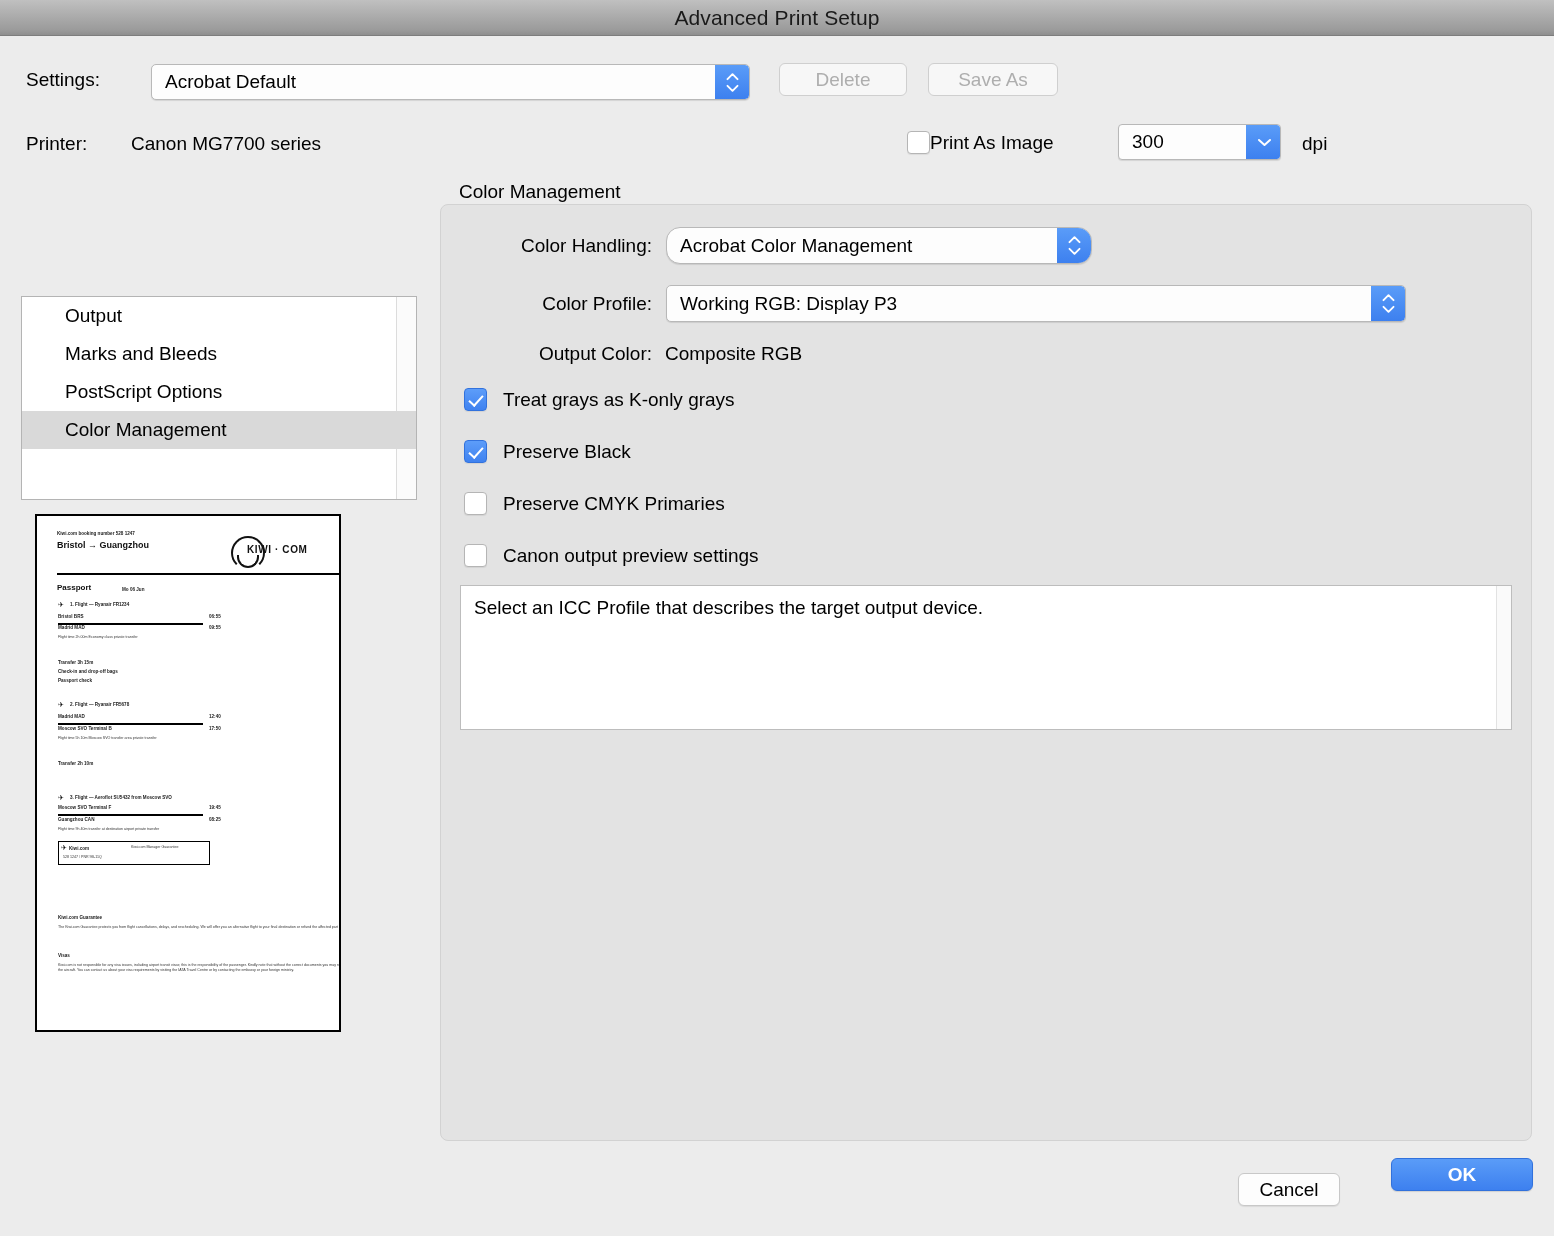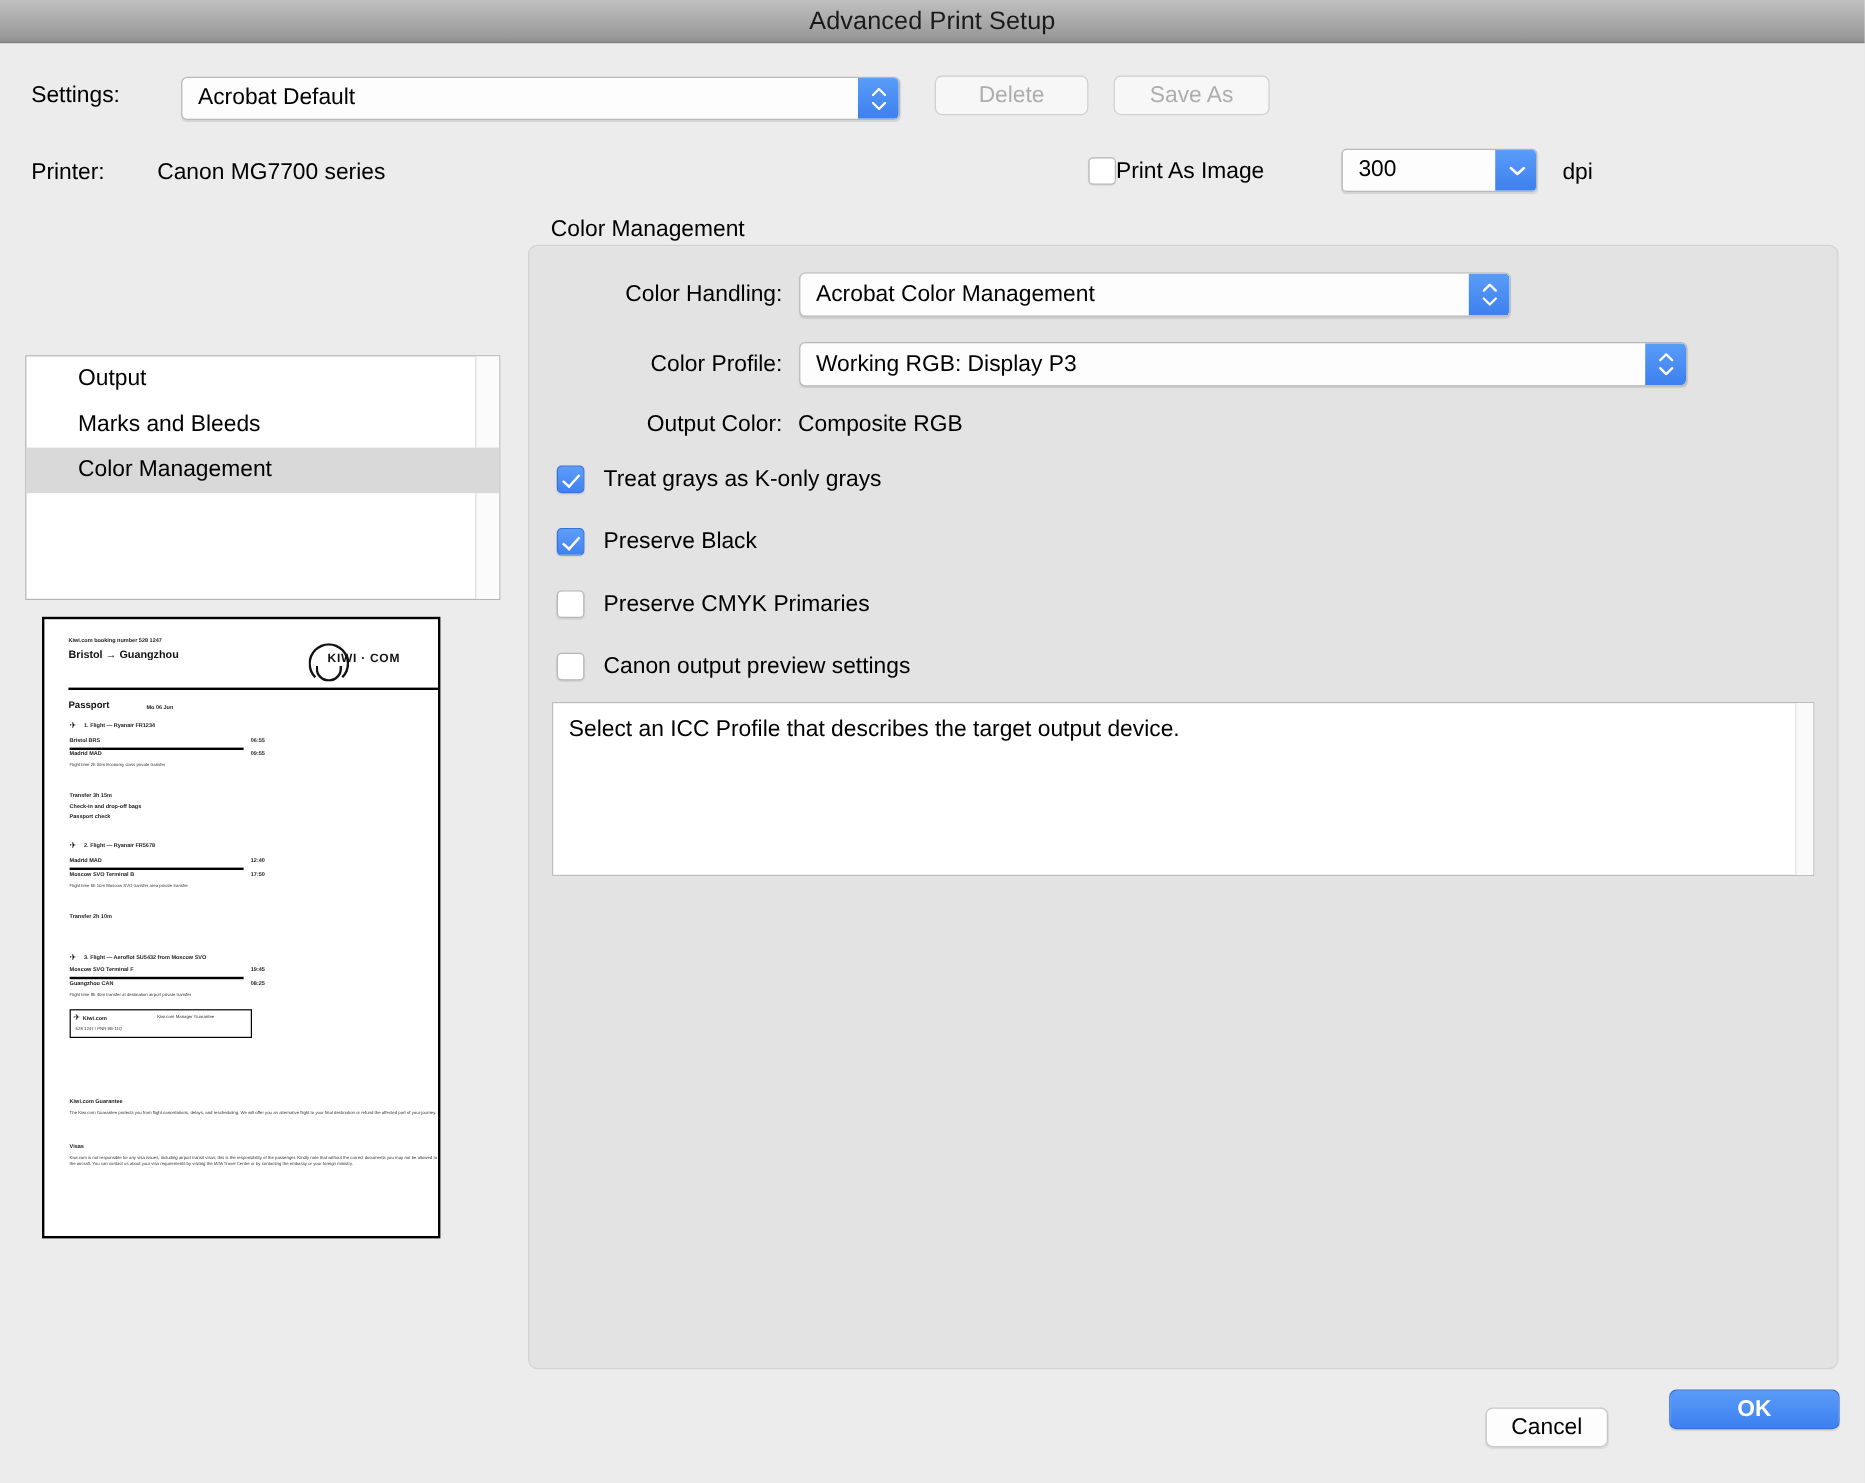--- a/index.html
+++ b/index.html
@@ -181,21 +181,21 @@
     z-index: 2;
   }
   .list-item.selected {
     background: #d9d9d9;
   }
 
   
   #page-preview {
     position: absolute;
     left: 35px; top: 514px;
-    width: 332px; height: 518px;
+    width: 306px; height: 518px;
     box-sizing: border-box;
     background: #fff;
     border: 2px solid #000;
     overflow: hidden;
   }
   .pv-rule { position: absolute; background: #000; height: 2px; }
   .pv-title {
     position: absolute;
     font-size: 9px;
     font-weight: bold;
@@ -276,21 +276,21 @@
     border-radius: 8px;
   }
 
   .field-label {
     position: absolute;
     font-size: 19px;
     text-align: right;
     white-space: nowrap;
   }
   #color-handling-label { left: 420px; top: 235px; width: 232px; }
-  #color-handling-popup { position: absolute; left: 666px; top: 227px; width: 593px; height: 37px; }
+  #color-handling-popup { position: absolute; left: 666px; top: 227px; width: 426px; height: 37px; border-radius: 14px; }
 
   #color-profile-label { left: 420px; top: 293px; width: 232px; }
   #color-profile-popup { position: absolute; left: 666px; top: 285px; width: 740px; height: 37px; }
 
   #output-color-label { left: 420px; top: 343px; width: 232px; }
   #output-color-value { position: absolute; left: 665px; top: 343px; font-size: 19px; }
 
   
   .cb-row {
     position: absolute;
@@ -405,20 +405,21 @@
         </svg>
     </span>
   </span>
 </div>
 <div class="lbl dpi-unit">dpi</div>
 
 <div id="options-list">
   <div class="scroll-track"></div>
   <div class="list-item">Output</div>
   <div class="list-item">Marks and Bleeds</div>
+  <div class="list-item">PostScript Options</div>
   <div class="list-item selected">Color Management</div>
 </div>
 
 <div id="page-preview">
 
   <div class="pv-sub" style="left:20px; top:15px;">Kiwi.com booking number 528 1247</div>
   <div class="pv-title" style="left:20px; top:24px;">Bristol → Guangzhou</div>
 
   <div class="pv-logo">
     <span class="ring"></span>

